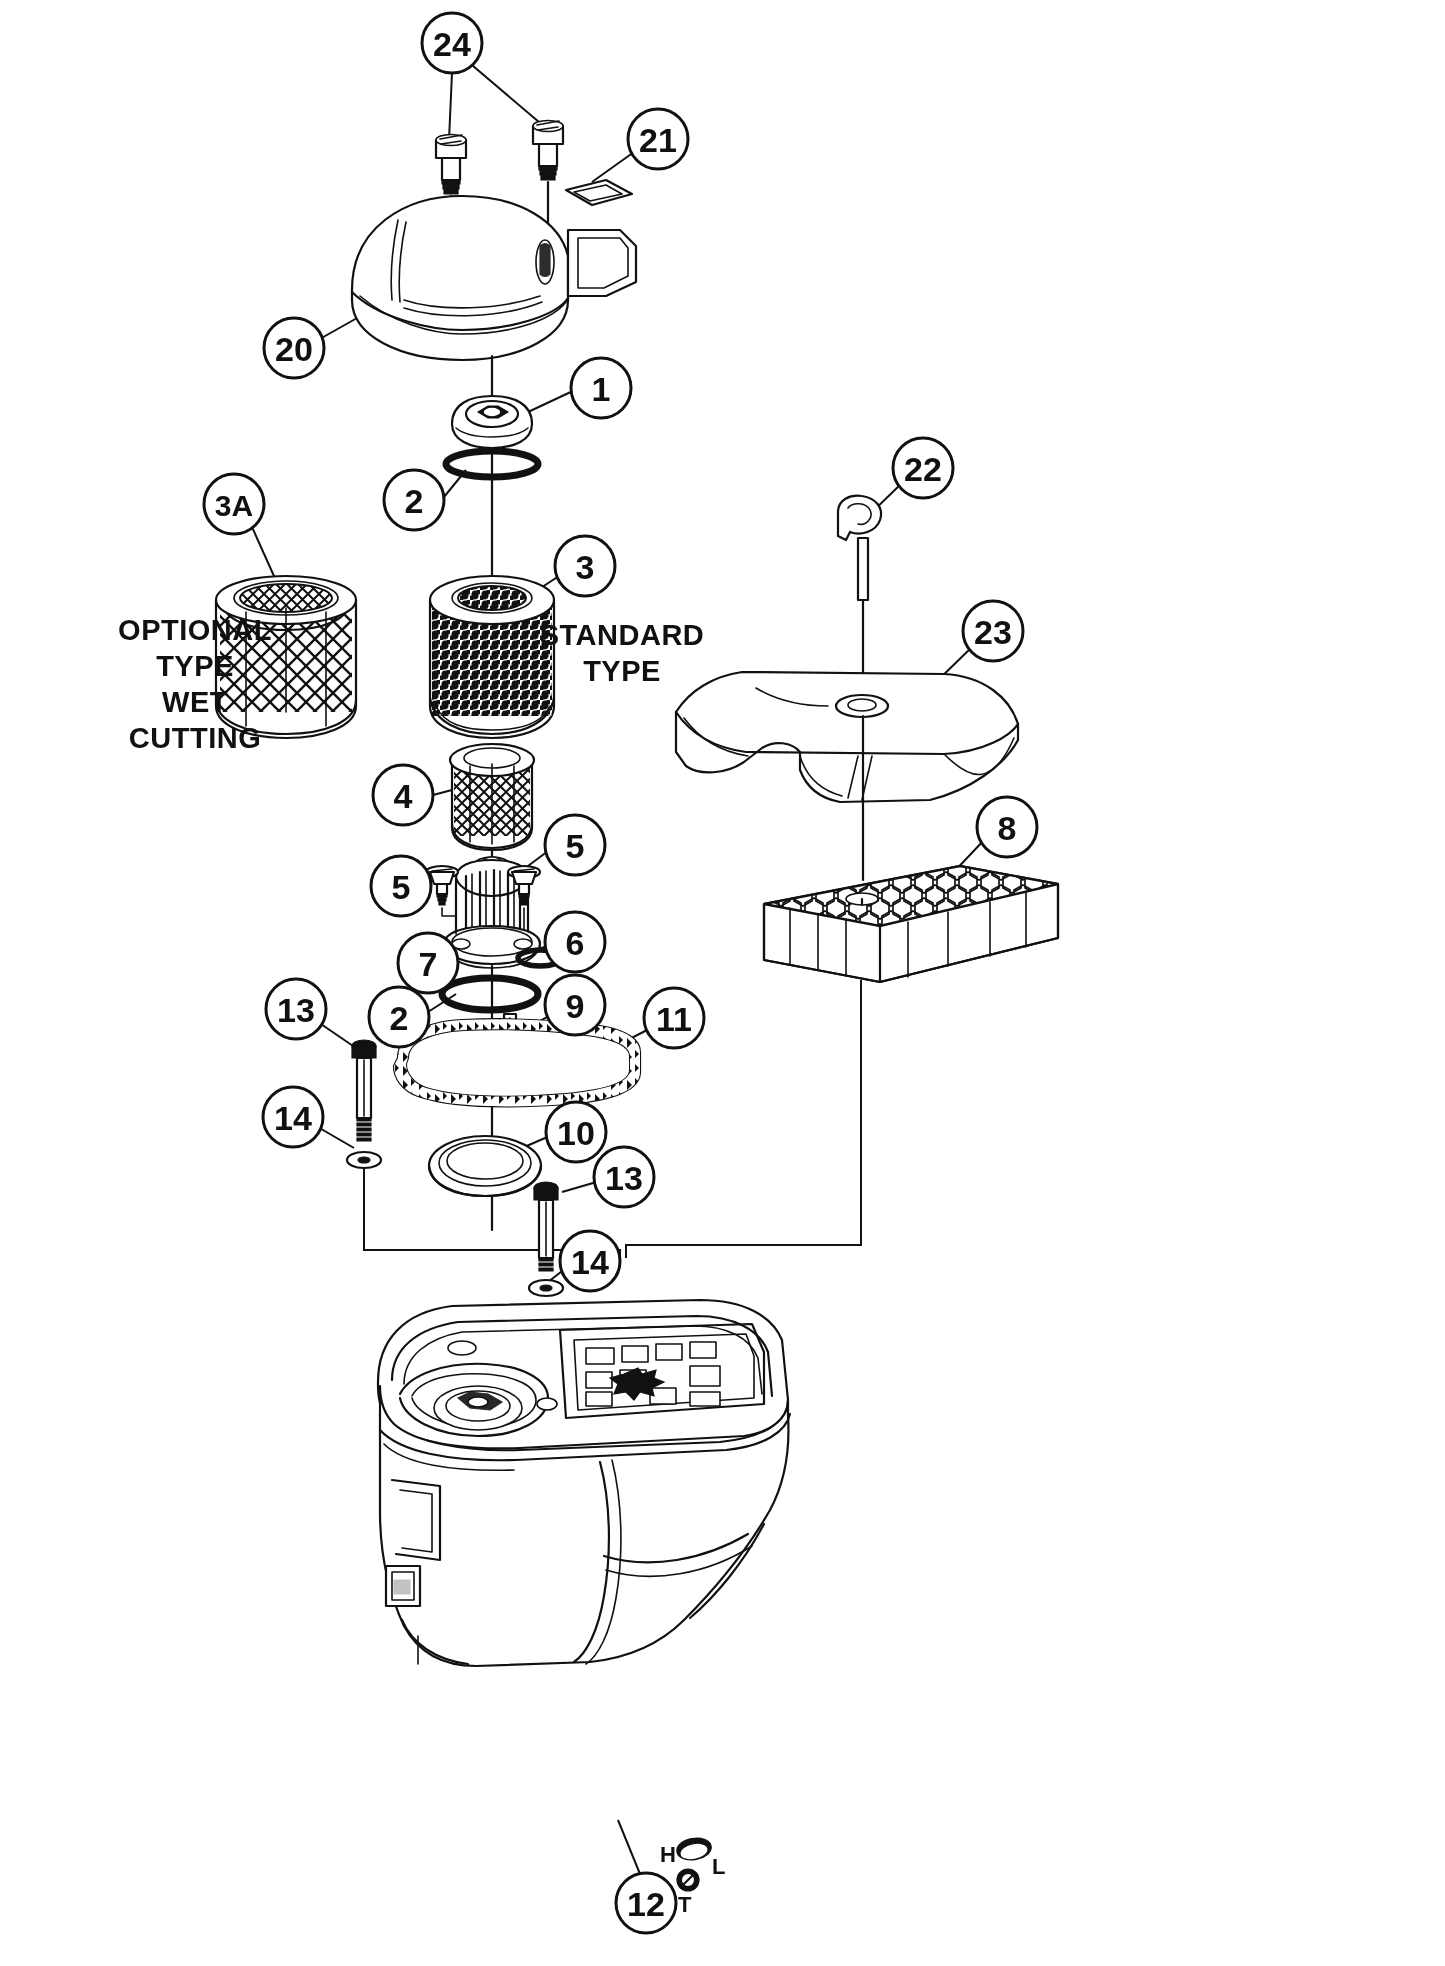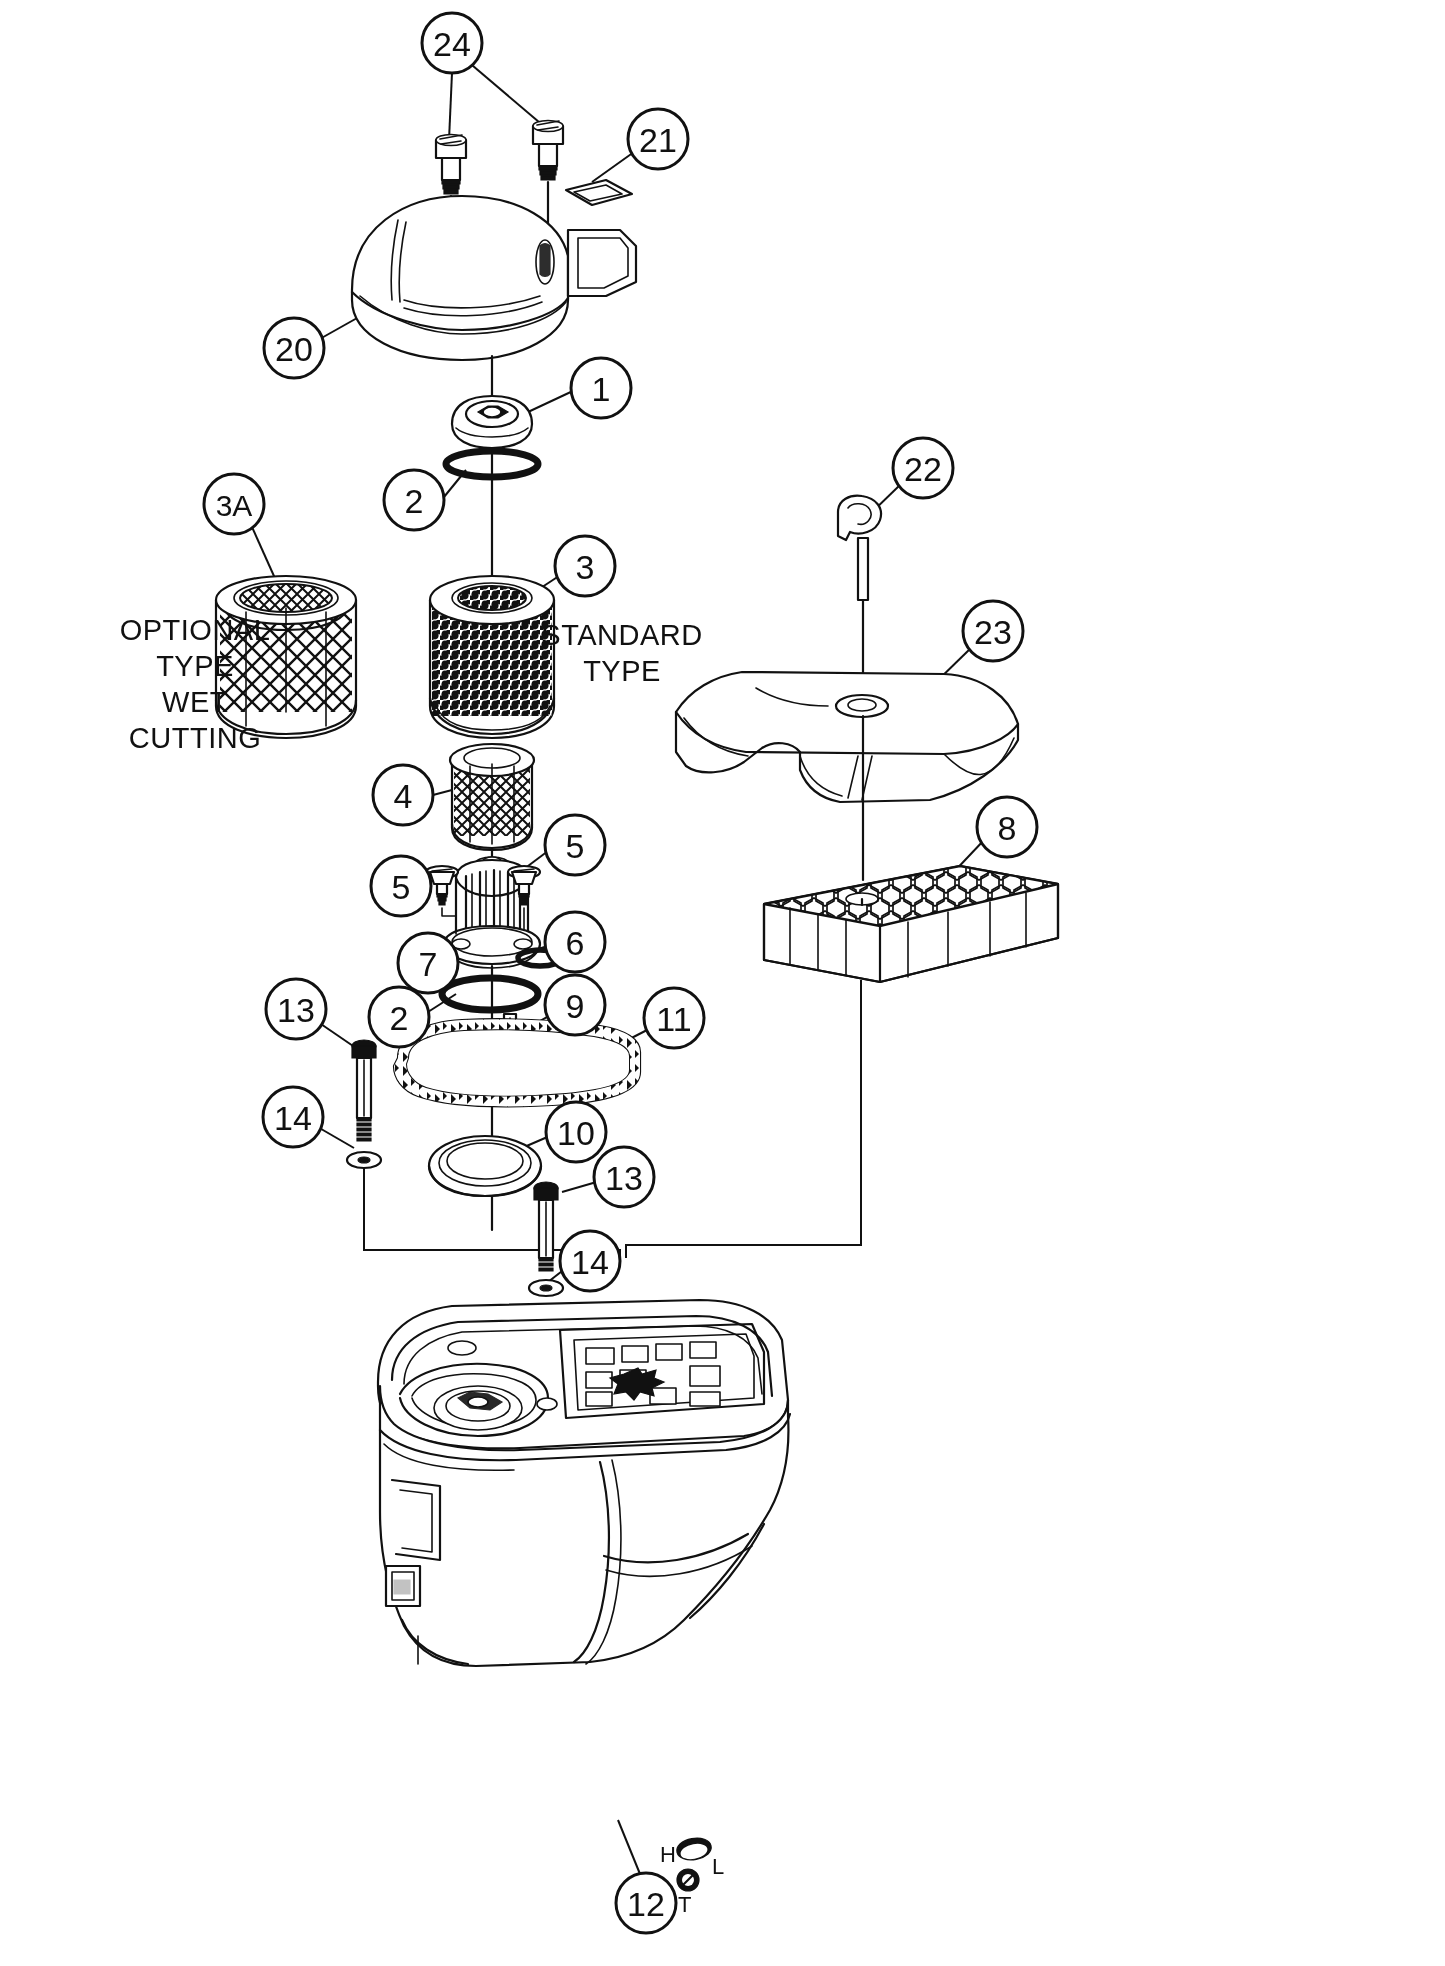--- a/index.html
+++ b/index.html
@@ -1,17 +1,17 @@
 <!DOCTYPE html>
 <html><head>
 <meta charset="utf-8">
 <style>
   html,body{margin:0;padding:0;background:#ffffff;}
   body{width:1445px;height:1966px;font-family:"Liberation Sans",sans-serif;}
-  #stage{position:relative;width:1445px;height:1966px;background:#fff;overflow:hidden;}
+  #stage{position:relative;width:1445px;height:1966px;background:#fff;overflow:hidden;font-weight:bold;}
   svg#diagram{position:absolute;inset:0;width:1445px;height:1966px;display:block;}
   .ln{fill:none;stroke:#111;stroke-width:2.2;stroke-linecap:round;stroke-linejoin:round;}
   .ln-f{fill:none;stroke:#111;stroke-width:1.6;stroke-linecap:round;stroke-linejoin:round;}
   .leader{fill:none;stroke:#111;stroke-width:2.0;}
   .fillw{fill:#ffffff;stroke:#111;stroke-width:2.2;stroke-linejoin:round;}
   .fillw-f{fill:#ffffff;stroke:#111;stroke-width:1.6;stroke-linejoin:round;}
   .fillk{fill:#111;stroke:#111;stroke-width:1.2;}
   .balloon circle{fill:#ffffff;stroke:#111;stroke-width:3.0;}
   .balloon text{font-family:"Liberation Sans",sans-serif;font-size:34px;fill:#111;
                 text-anchor:middle;dominant-baseline:central;}

